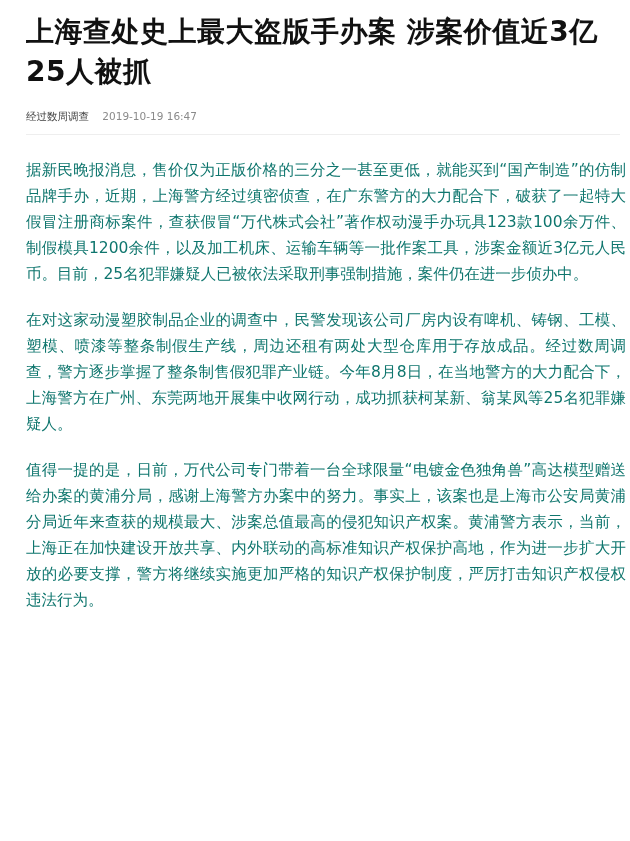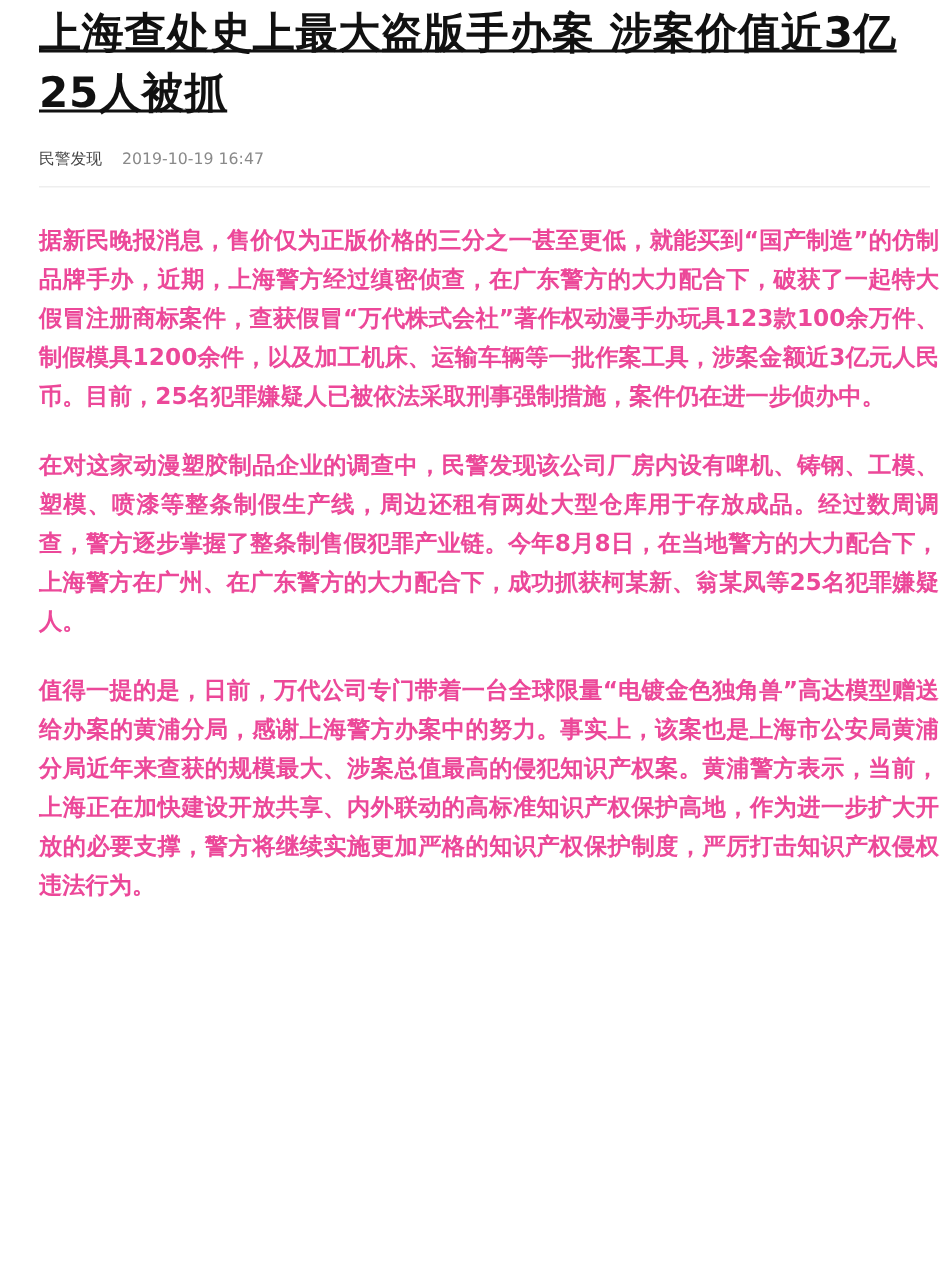--- a/index.html
+++ b/index.html
@@ -1,33 +1,33 @@
 <!DOCTYPE html>
 <html><head>
 <meta charset="utf-8">
 <style>
   html, body { margin: 0; padding: 0; background: #ffffff; }
   body { width: 630px; height: 841px; overflow: hidden; font-family: "DejaVu Sans", "Liberation Sans", sans-serif; color: #222222; }
   .article { position: relative; padding: 0 10px 0 26px; }
-  .title { margin: 0; padding-top: 2px; font-size: 28px; line-height: 40px; font-weight: bold; color: #111111; letter-spacing: 0.5px; text-decoration: underline; }
+  .title { margin: 0; padding-top: 12px; font-size: 28px; line-height: 40px; font-weight: bold; color: #111111; letter-spacing: 0.5px; }
   .meta { margin-top: 16px; font-size: 10.5px; line-height: 16px; color: #555555; }
   .meta .source { color: #444444; }
   .meta .time { color: #8a8a8a; margin-left: 10px; }
   .divider { margin-top: 10px; height: 1px; background: #eeeeee; width: 594px; }
   .body { margin-top: 22px; width: 600px; }
-  .body p { margin: 4px 0 20px 0; font-size: 15.5px; line-height: 26px; color: #ec4899; text-align: justify; font-weight: bold; }
+  .body p { margin: 4px 0 20px 0; font-size: 15.5px; line-height: 26px; color: #0f766e; text-align: justify; }
 </style>
 </head>
 <body>
 
 <div class="article">
   <h1 class="title">上海查处史上最大盗版手办案 涉案价值近3亿25人被抓</h1>
   <div class="meta">
-    <span class="source">民警发现</span>
+    <span class="source">经过数周调查</span>
     <span class="time">2019-10-19 16:47</span>
   </div>
   <div class="divider"></div>
   <div class="body">
     <p>据新民晚报消息，售价仅为正版价格的三分之一甚至更低，就能买到“国产制造”的仿制品牌手办，近期，上海警方经过缜密侦查，在广东警方的大力配合下，破获了一起特大假冒注册商标案件，查获假冒“万代株式会社”著作权动漫手办玩具123款100余万件、制假模具1200余件，以及加工机床、运输车辆等一批作案工具，涉案金额近3亿元人民币。目前，25名犯罪嫌疑人已被依法采取刑事强制措施，案件仍在进一步侦办中。</p>
-    <p>在对这家动漫塑胶制品企业的调查中，民警发现该公司厂房内设有啤机、铸钢、工模、塑模、喷漆等整条制假生产线，周边还租有两处大型仓库用于存放成品。经过数周调查，警方逐步掌握了整条制售假犯罪产业链。今年8月8日，在当地警方的大力配合下，上海警方在广州、在广东警方的大力配合下，成功抓获柯某新、翁某凤等25名犯罪嫌疑人。</p>
+    <p>在对这家动漫塑胶制品企业的调查中，民警发现该公司厂房内设有啤机、铸钢、工模、塑模、喷漆等整条制假生产线，周边还租有两处大型仓库用于存放成品。经过数周调查，警方逐步掌握了整条制售假犯罪产业链。今年8月8日，在当地警方的大力配合下，上海警方在广州、东莞两地开展集中收网行动，成功抓获柯某新、翁某凤等25名犯罪嫌疑人。</p>
     <p>值得一提的是，日前，万代公司专门带着一台全球限量“电镀金色独角兽”高达模型赠送给办案的黄浦分局，感谢上海警方办案中的努力。事实上，该案也是上海市公安局黄浦分局近年来查获的规模最大、涉案总值最高的侵犯知识产权案。黄浦警方表示，当前，上海正在加快建设开放共享、内外联动的高标准知识产权保护高地，作为进一步扩大开放的必要支撑，警方将继续实施更加严格的知识产权保护制度，严厉打击知识产权侵权违法行为。</p>
   </div>
 </div>
 
 </body></html>

